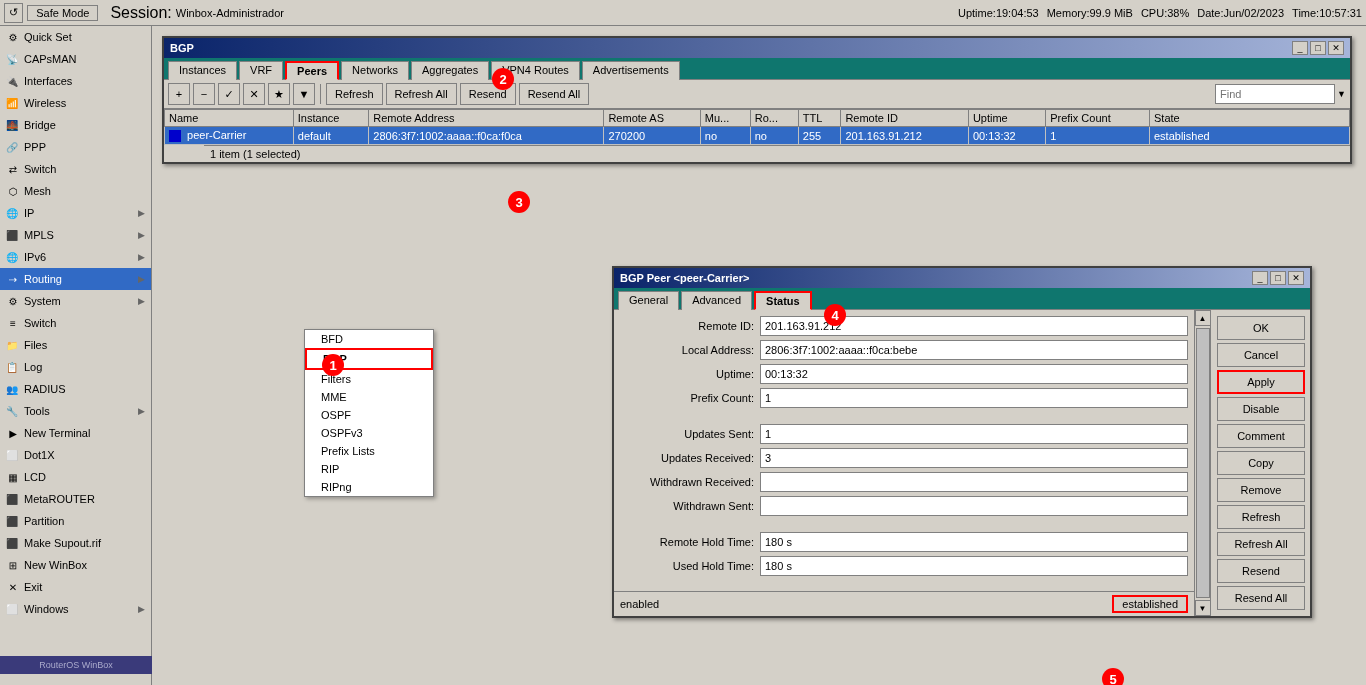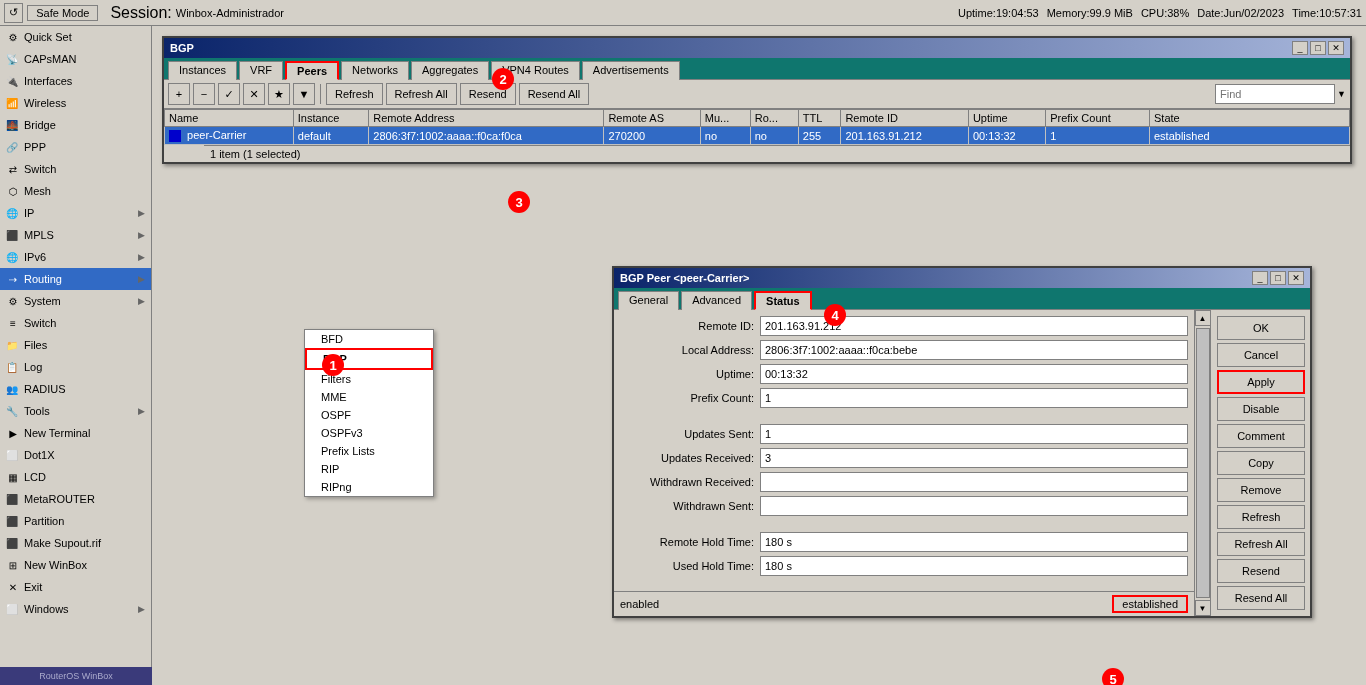--- a/index.html
+++ b/index.html
@@ -377,21 +377,21 @@
       z-index: 200;
     }
 
     .red-outline {
       border: 2px solid red;
     }
 
     
     .routeros-brand {
       position: absolute;
-      bottom: 0;
+      bottom: 11px;
       left: 0;
       width: 152px;
       background: #3a3a7a;
       color: white;
       font-size: 10px;
       padding: 4px;
       text-align: center;
     }
   </style>
 </head>

